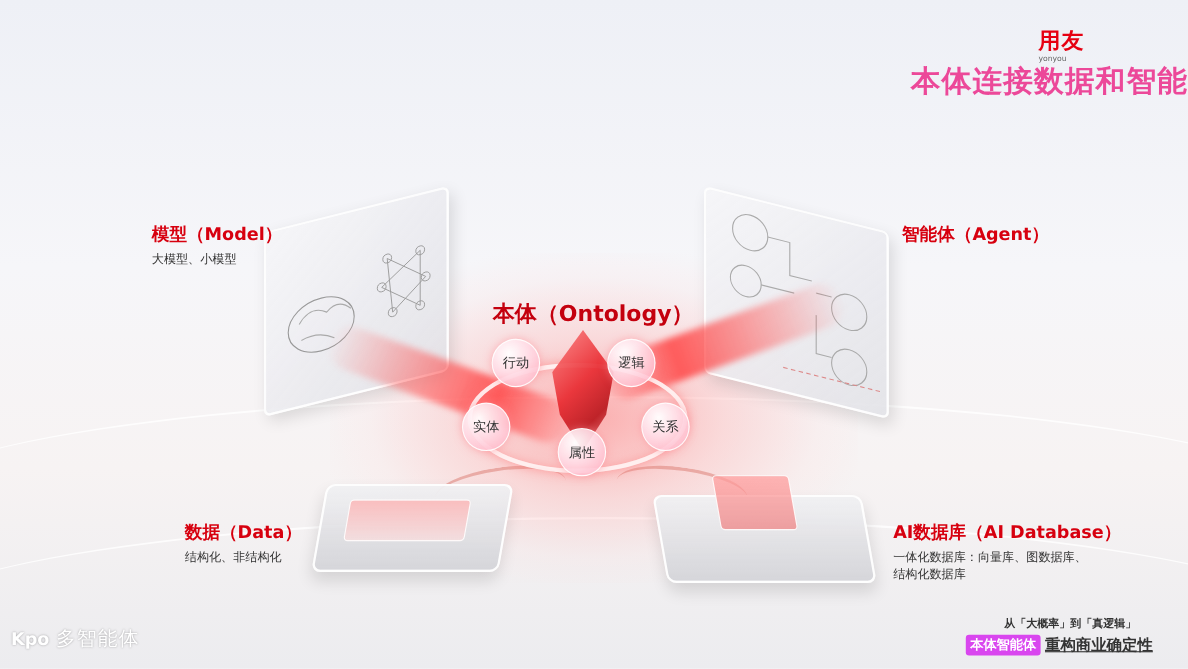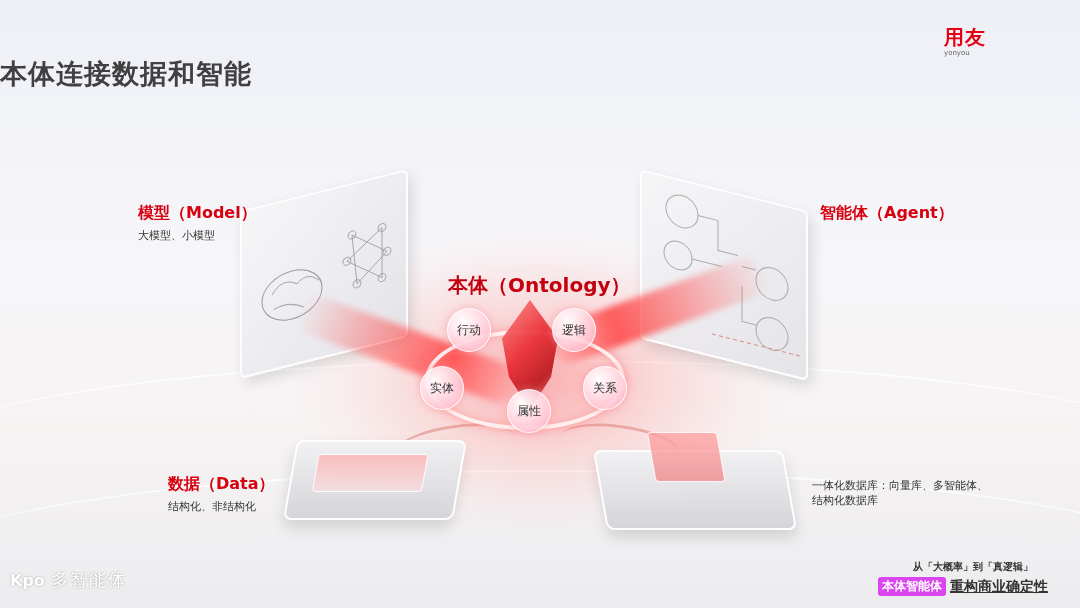--- a/index.html
+++ b/index.html
@@ -16,22 +16,22 @@
   }
   .wave {
     position: absolute; left: -100px; width: 1300px; height: 200px; border-radius: 50%;
     border-top: 2px solid rgba(255,255,255,0.8);
   }
   .logo { position: absolute; left: 944px; top: 24px; }
   .logo-main { font-size: 20px; font-weight: bold; color: #e60012; letter-spacing: 1px; }
   .logo-sub { font-size: 7px; color: #666; margin-top: -2px; }
 
   .page-title {
-    position: absolute; left: 0; width: 1080px; top: 56px; text-align: left;
-    font-size: 27px; font-weight: bold; color: #404040; letter-spacing: 1px;
+    position: absolute; left: 0; width: 1080px; top: 56px; text-align: right;
+    font-size: 27px; font-weight: bold; color: #ec4899; letter-spacing: 1px;
   }
 
   .panel {
     position: absolute; background: linear-gradient(135deg, rgba(245,245,248,0.95), rgba(225,225,230,0.85));
     border: 2px solid rgba(255,255,255,0.9);
     box-shadow: 4px 6px 14px rgba(0,0,0,0.12);
   }
   .panel-model { left: 240px; top: 190px; width: 168px; height: 168px; transform: skewY(-14deg); border-radius: 6px; }
   .panel-agent { left: 640px; top: 190px; width: 168px; height: 170px; transform: skewY(14deg); border-radius: 6px; }
 
@@ -178,22 +178,23 @@
   <div class="label-block" style="left:820px; top:203px;">
     <div class="label-title">智能体（Agent）</div>
   </div>
 
   <div class="label-block" style="left:168px; top:474px;">
     <div class="label-title">数据（Data）</div>
     <div class="label-desc">结构化、非结构化</div>
   </div>
 
   <div class="label-block" style="left:812px; top:474px;">
+    <div class="label-title">AI数据库（AI Database）</div>
     <div class="label-desc">
-      <div>一体化数据库：向量库、多智能体、</div>
+      <div>一体化数据库：向量库、图数据库、</div>
       <div>结构化数据库</div>
     </div>
   </div>
 
   <div class="watermark">
     <span class="watermark-icon">Kpo</span>
     <span class="watermark-text">多智能体</span>
   </div>
 
   <div class="slogan">

